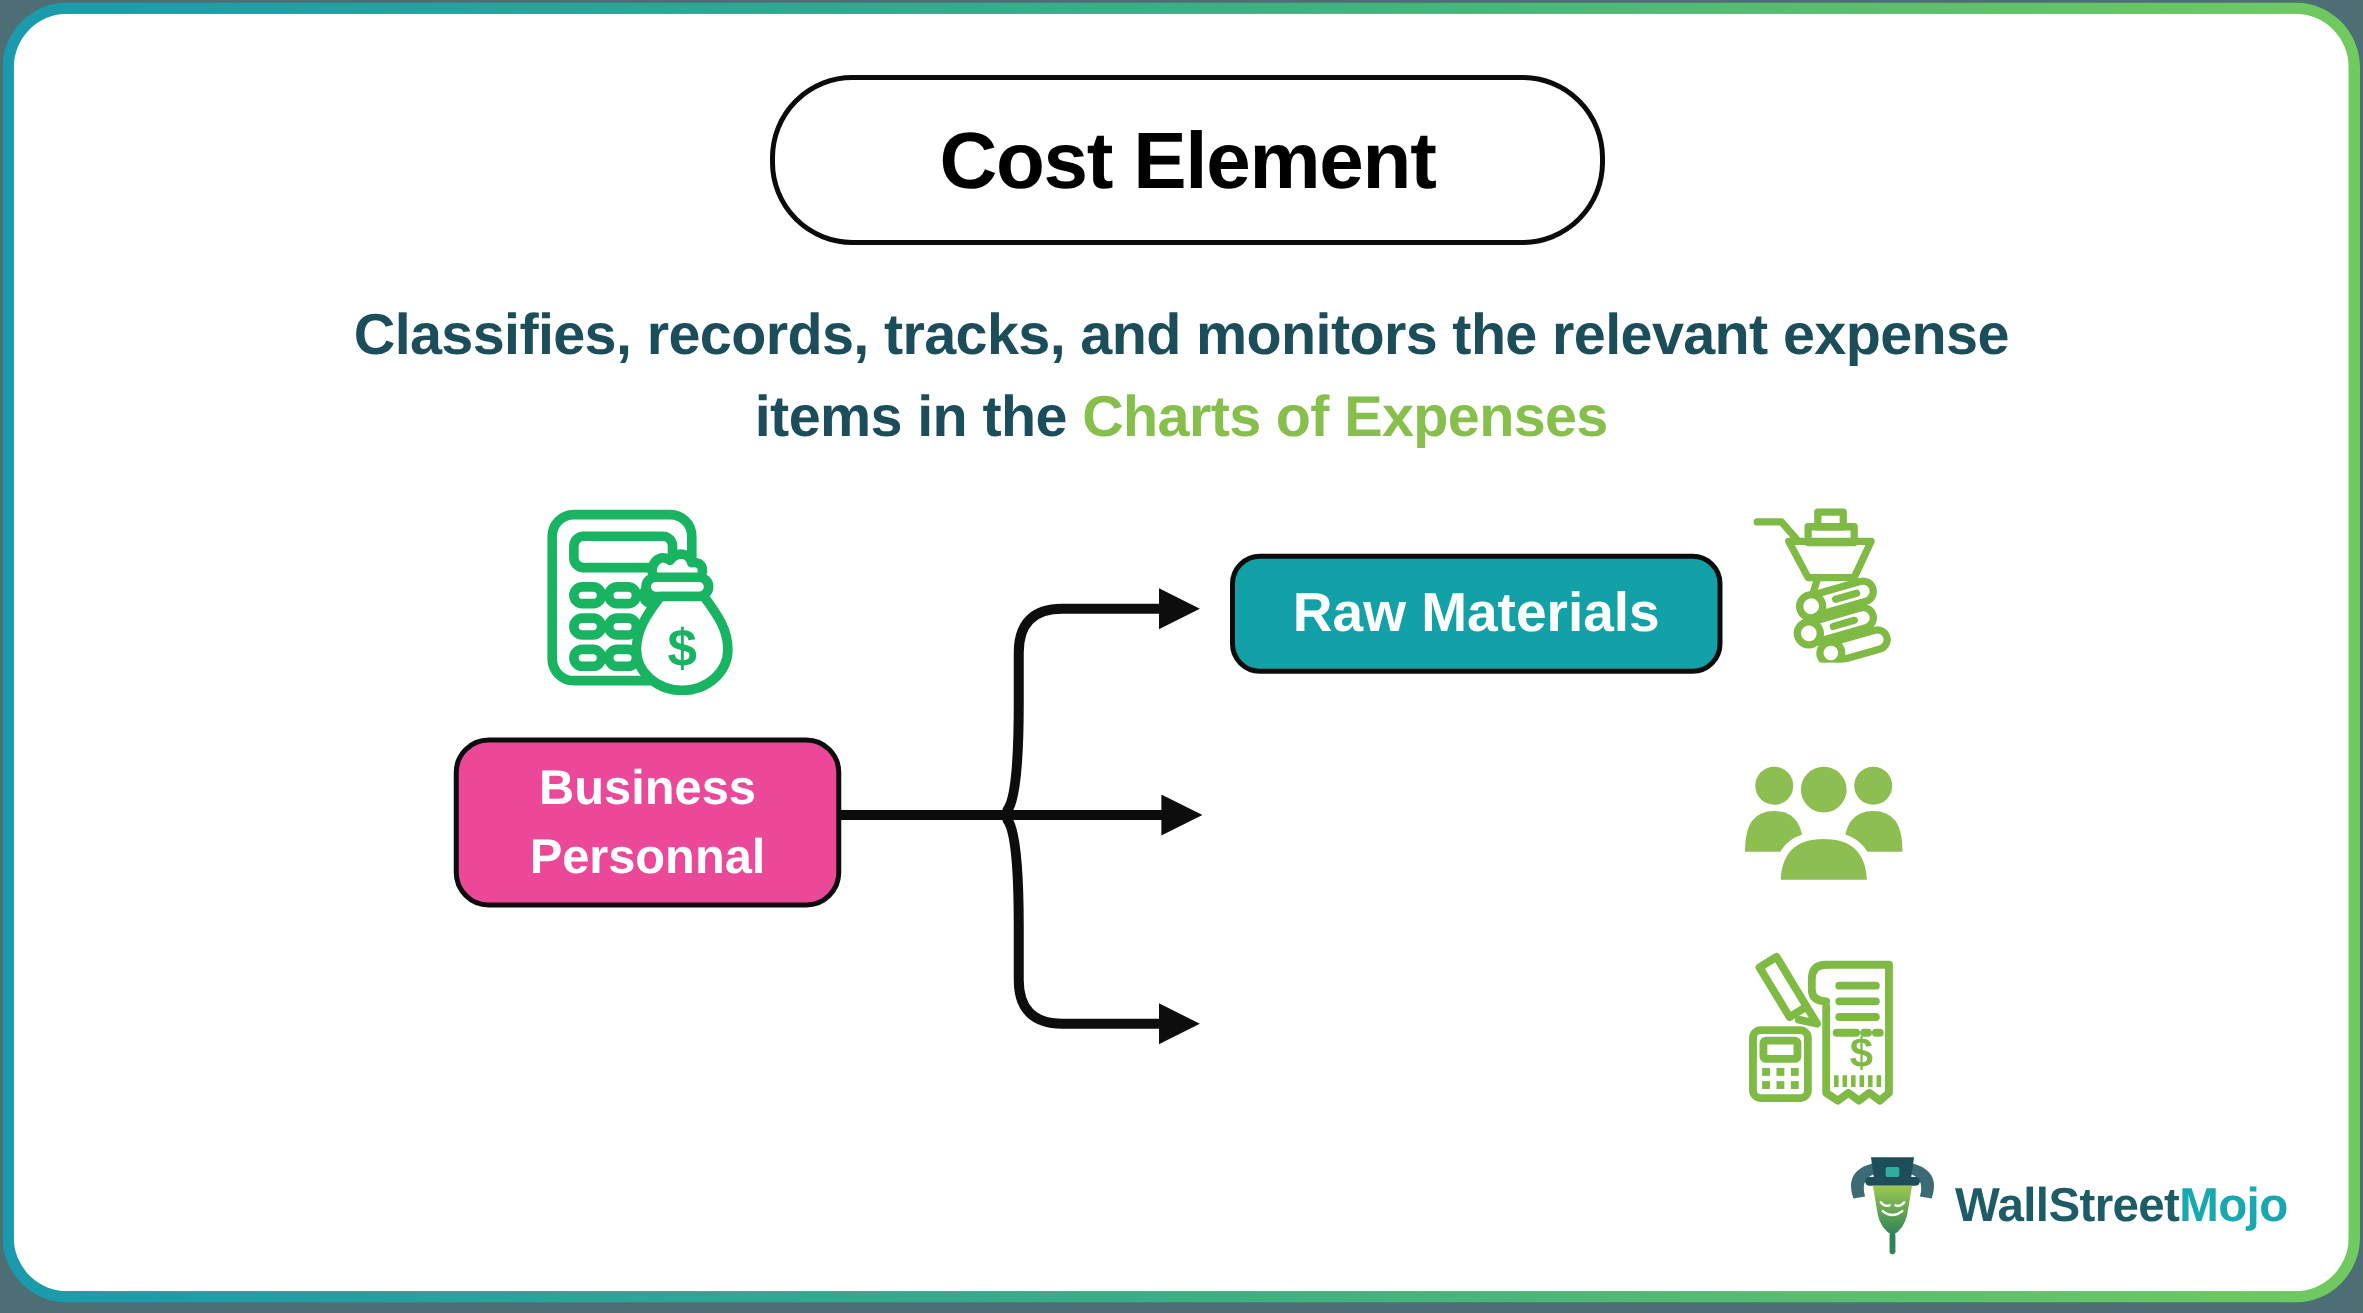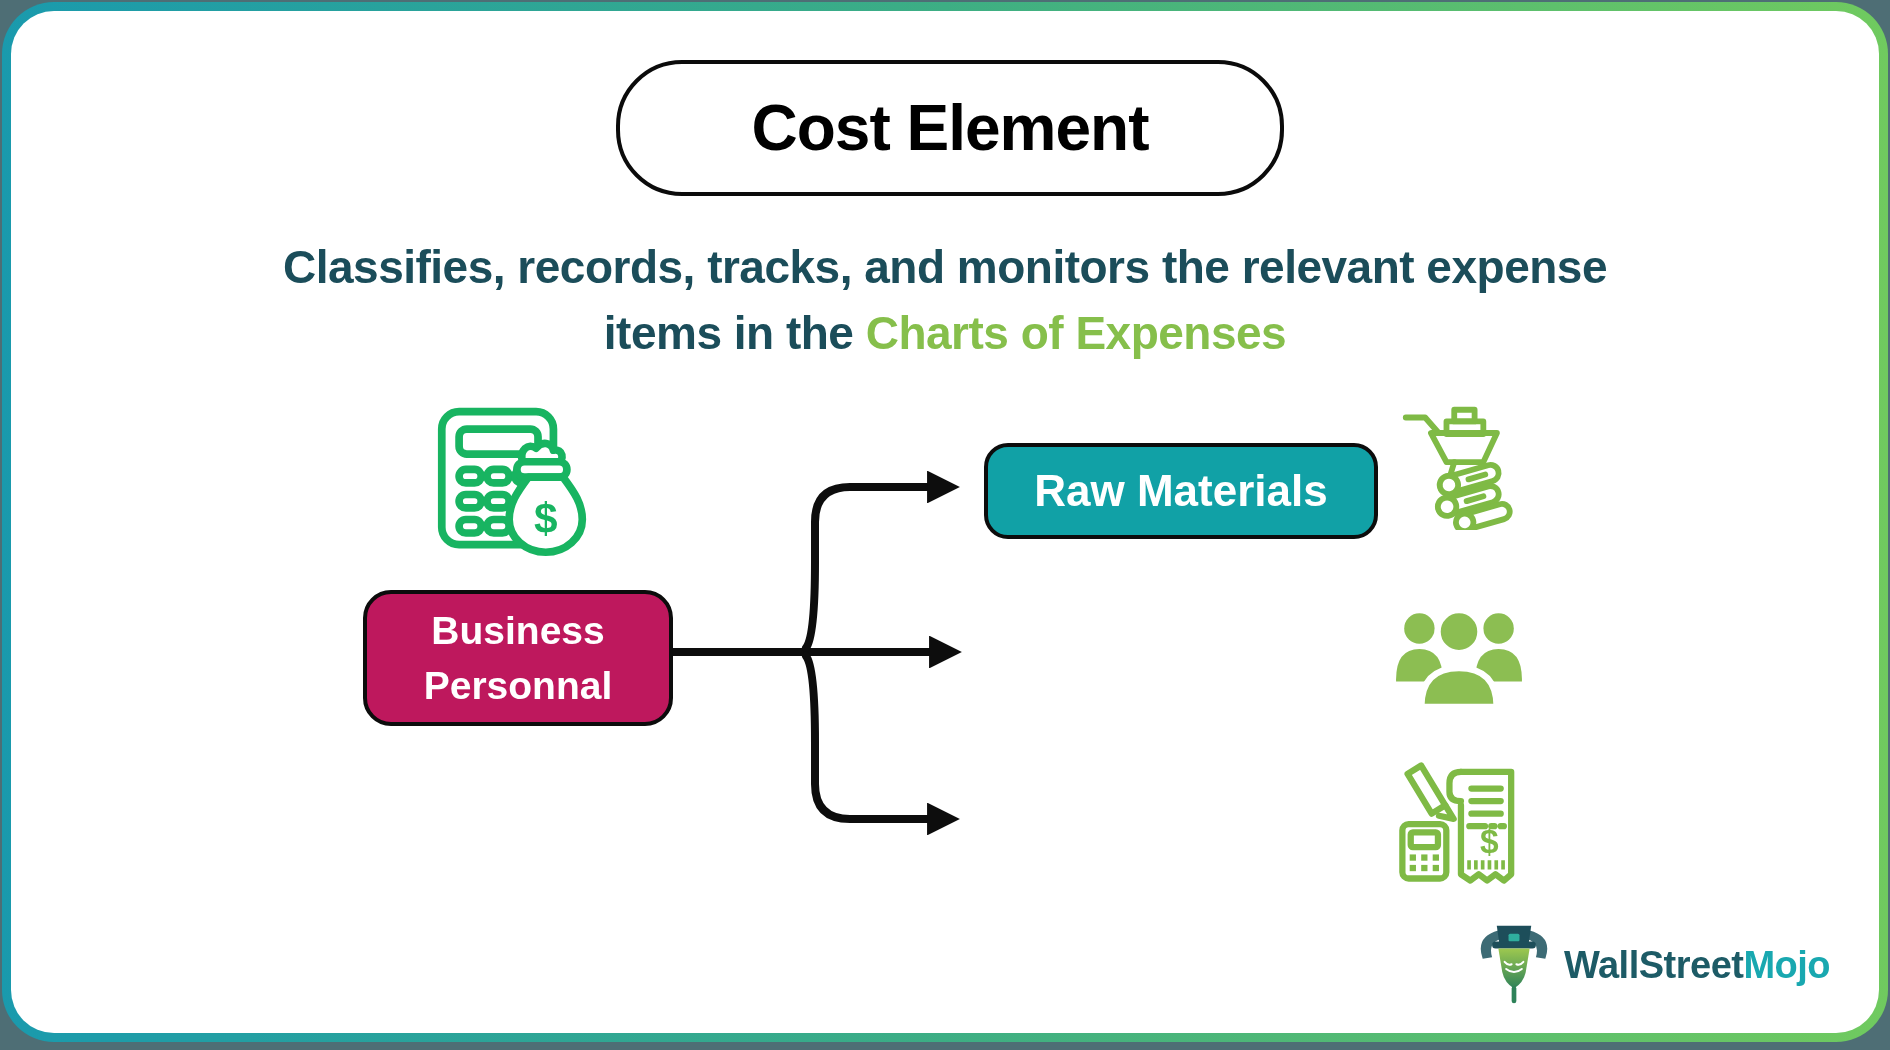--- a/index.html
+++ b/index.html
@@ -41,21 +41,21 @@
 
   
   .node{
     position:absolute;display:flex;flex-direction:column;
     align-items:center;justify-content:center;
     border:4px solid #0c0c0c;color:#ffffff;font-weight:700;
     text-align:center;
   }
   .node-root{
     left:363px;top:590px;width:302px;height:128px;
-    background:#be185d;border-radius:28px;
+    background:#ec4899;border-radius:28px;
     font-size:39px;line-height:55px;justify-content:center;
   }
   .node-child{
     left:968px;width:386px;height:88px;
     background:#11a1a6;border-radius:24px;
     font-size:44px;
     margin-left:16px;
   }
   #node-raw{top:443px;}
   #node-personnal{top:608px;}

